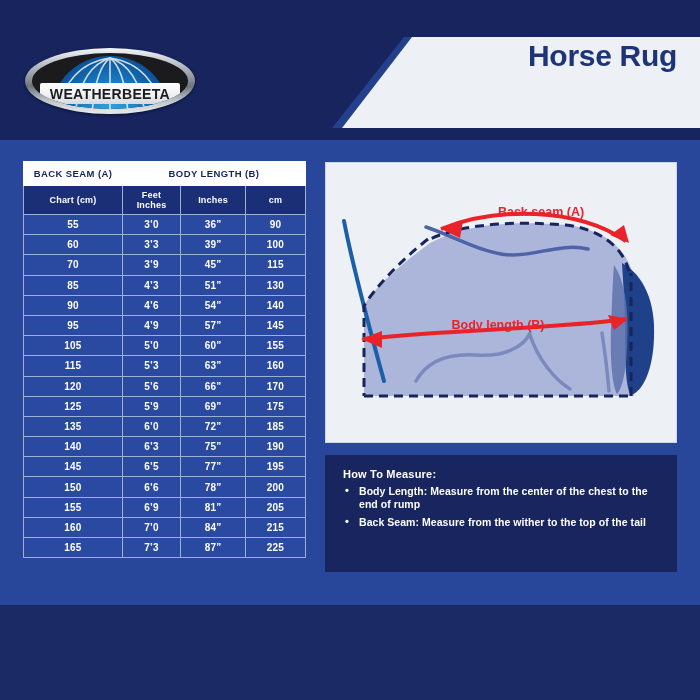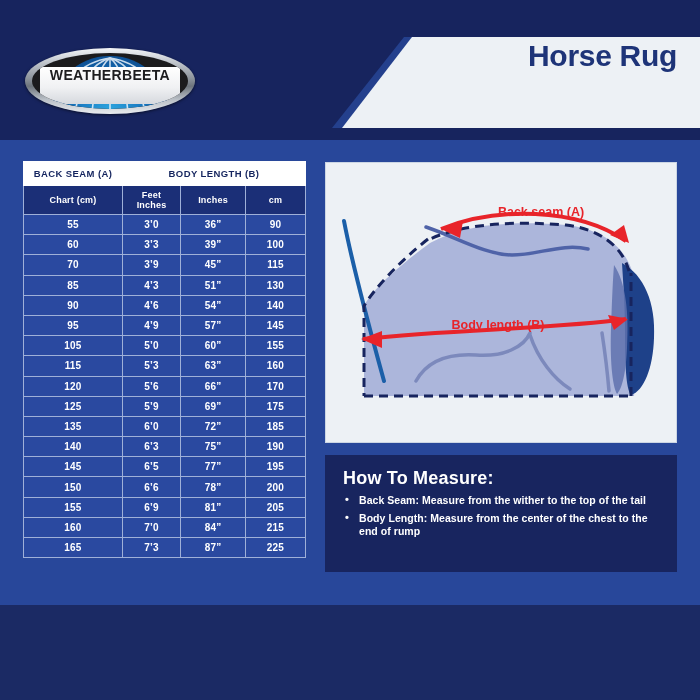--- a/index.html
+++ b/index.html
@@ -27,24 +27,24 @@
     position:absolute;left:7px;top:5px;width:156px;height:56px;border-radius:50%;
     background:#1b1b1d;overflow:hidden;
   }
   .logo-globe{
     position:absolute;left:50%;top:3px;transform:translateX(-50%);
     width:118px;height:58px;border-radius:59px 59px 0 0;
     background:radial-gradient(ellipse at 50% 95%,#2ea7e0 0%,#1878c0 40%,#0d4f93 72%,#0b3f78 100%);
   }
   .logo-globe svg{position:absolute;left:0;top:0;}
   .logo-band{
-    position:absolute;left:8px;bottom:5px;width:140px;height:37px;
+    position:absolute;left:8px;bottom:5px;width:140px;height:21px;
     background:linear-gradient(180deg,#ffffff 0%,#f0f1f3 55%,#d6d9de 100%);
     border-radius:2px;
-    display:flex;align-items:flex-start;justify-content:center;
+    display:flex;align-items:center;justify-content:center;
   }
   .logo-text{
     font-size:14.5px;font-weight:bold;letter-spacing:.3px;color:#1d1d1f;
     font-family:"Liberation Sans",sans-serif;transform:scaleX(.97);
   }
 
   
   .title-panel{
     position:absolute;left:342px;top:37px;width:358px;height:91px;
     background:#edf1f5;
@@ -98,21 +98,21 @@
     background:#edf1f5;border:1px solid #ccd6e4;box-sizing:border-box;
   }
   .diagram svg{display:block;}
 
   
   .howto{
     position:absolute;left:325px;top:455px;width:352px;height:117px;
     background:#18255f;box-sizing:border-box;padding:13px 16px 0 18px;
   }
   .howto h3{
-    margin:0 0 5px 0;font-size:18px;font-weight:bold;color:#ffffff;
+    margin:0 0 5px 0;font-size:11px;font-weight:bold;color:#ffffff;
     letter-spacing:.2px;
   }
   .howto ul{margin:0;padding:0;list-style:none;}
   .howto li{
     position:relative;padding-left:16px;margin-bottom:5px;
     font-size:10.5px;line-height:1.22;color:#ffffff;font-weight:bold;
     letter-spacing:.05px;
   }
   .howto li:before{
     content:"\2022";position:absolute;left:2px;top:-1px;
@@ -318,18 +318,18 @@
       <polygon points="302,156 282,152 288,167" fill="#e8242a"></polygon>
 
       <text x="215" y="53" font-family="Liberation Sans, sans-serif" font-size="12.5" font-weight="bold" fill="#e8242a" text-anchor="middle">Back seam (A)</text>
       <text x="172" y="166" font-family="Liberation Sans, sans-serif" font-size="12.5" font-weight="bold" fill="#e8242a" text-anchor="middle">Body length (B)</text>
     </svg>
   </div>
 
   <div class="howto">
     <h3>How To Measure:</h3>
     <ul id="howto-list">
+        <li>Body Length: Measure from the center of the chest to the end of rump</li>
         <li>Back Seam: Measure from the wither to the top of the tail</li>
-        <li>Body Length: Measure from the center of the chest to the end of rump</li>
       </ul>
   </div>
 
 </div>
 
 </body></html>

